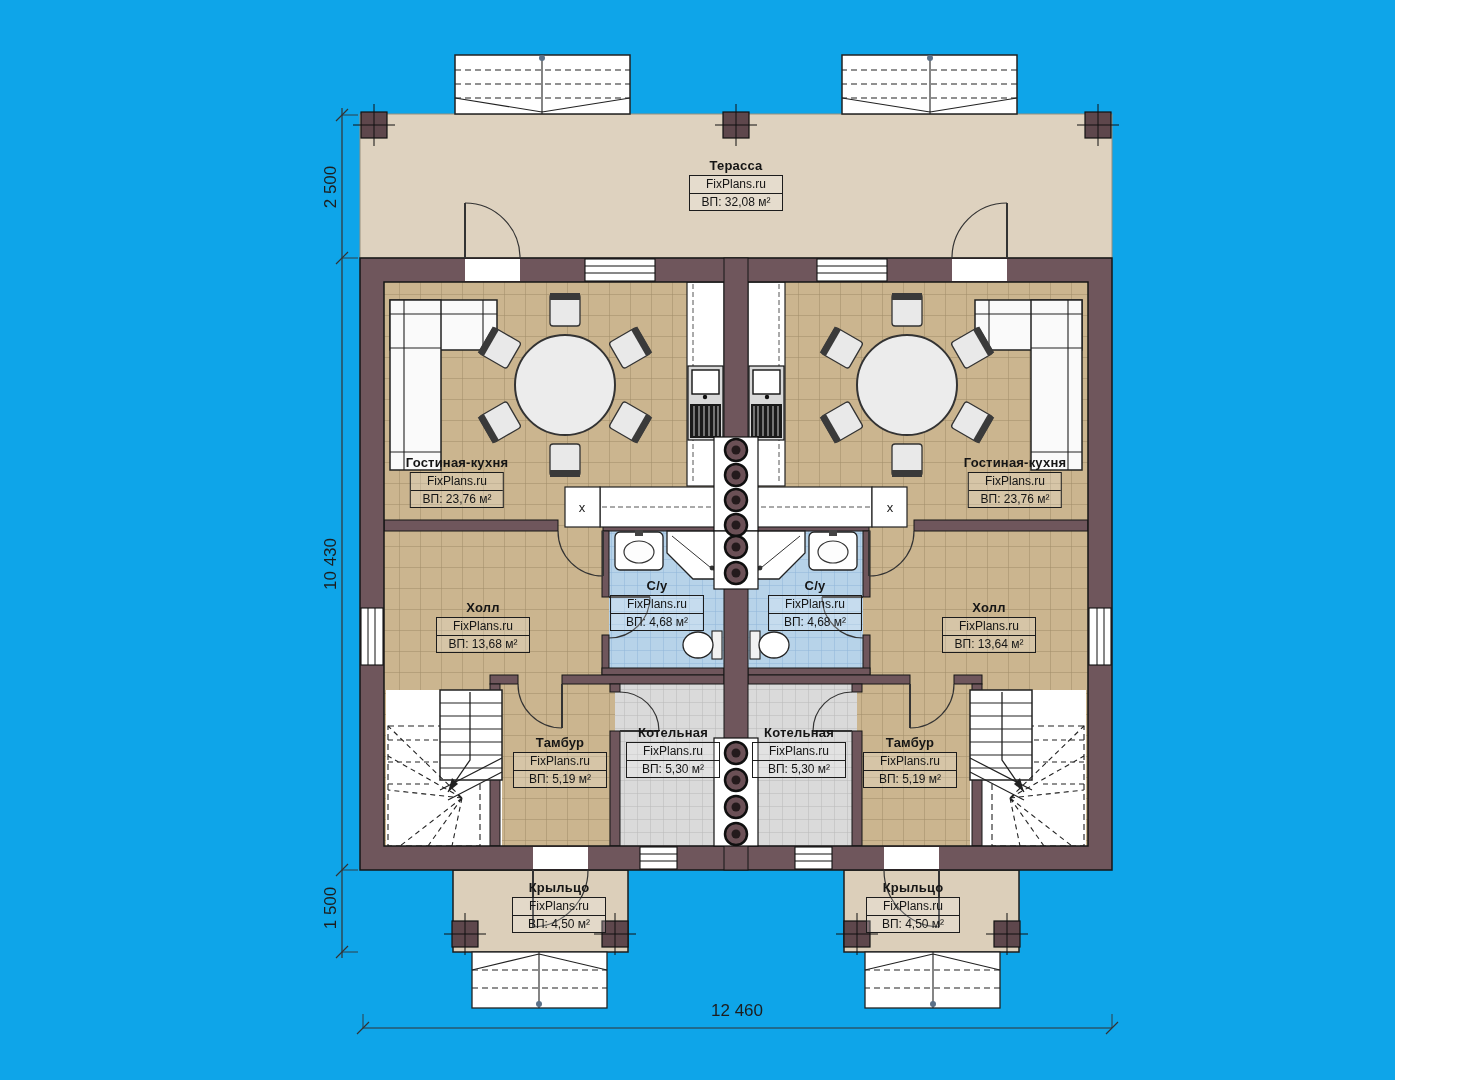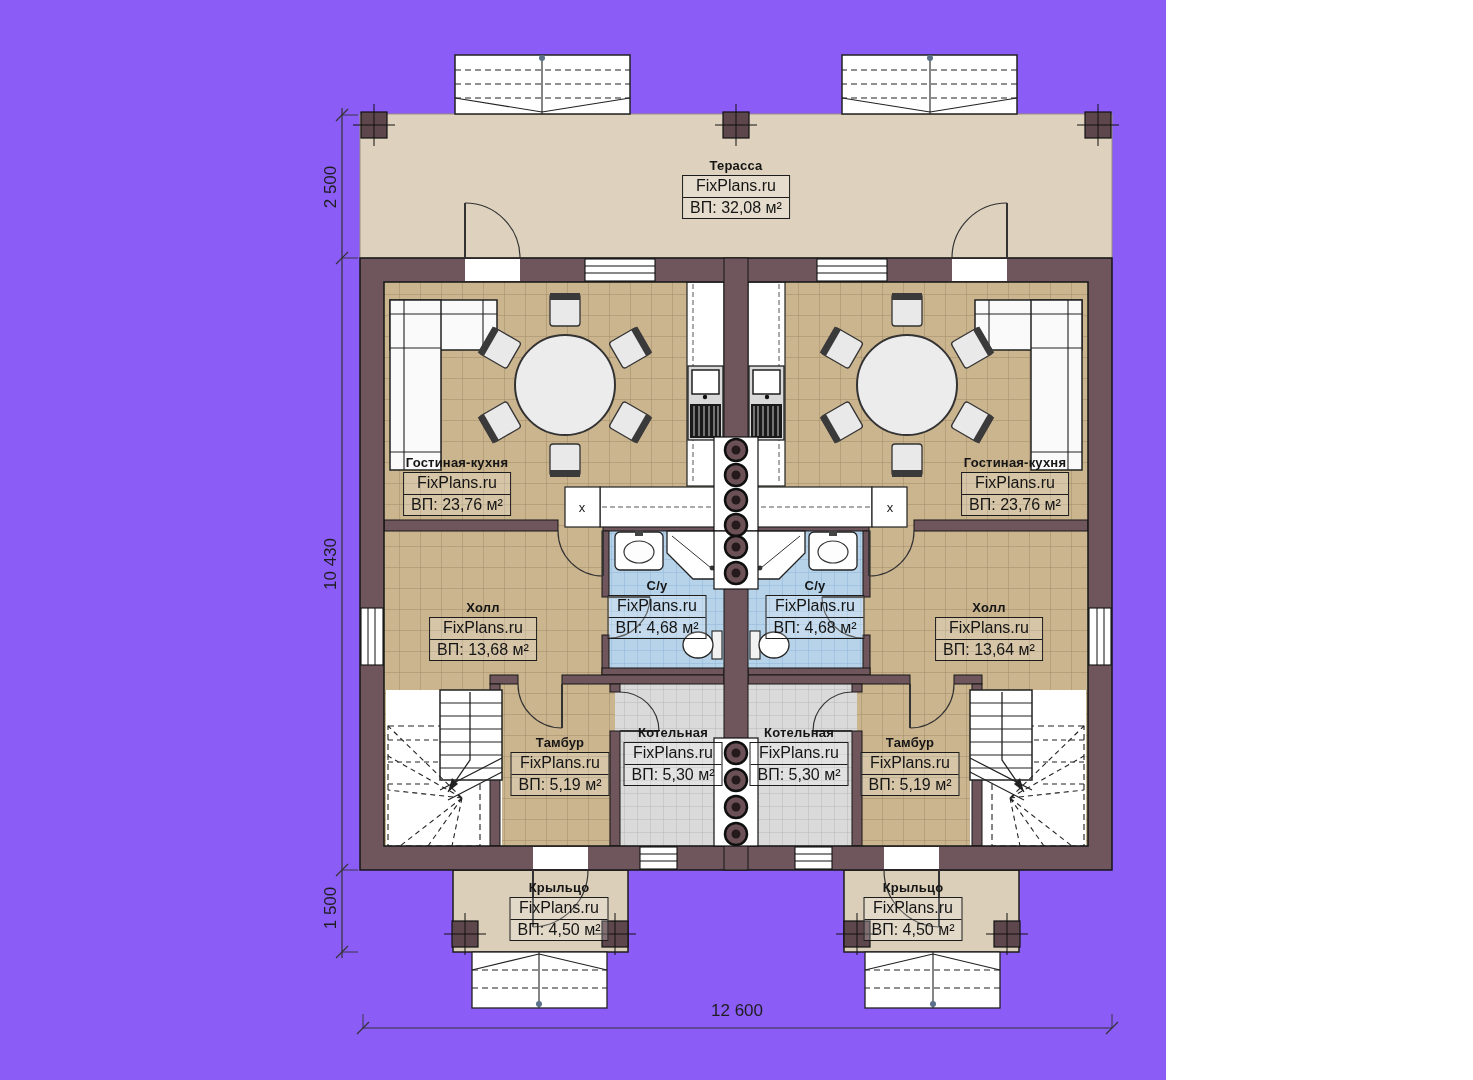--- a/index.html
+++ b/index.html
@@ -1,28 +1,28 @@
 <!DOCTYPE html>
 <html><head>
 <meta charset="utf-8">
 <style>
   html,body { margin:0; padding:0; background:#ffffff; }
   .canvas {
-    position:relative; width:1166px; height:1080px; background:#8b5cf6;
+    position:relative; width:1395px; height:1080px; background:#0ea5e9;
     font-family:"Liberation Sans", sans-serif; overflow:hidden;
   }
   .plan-svg { position:absolute; left:0; top:0; }
   .room-label {
     position:absolute; transform:translateX(-50%);
     text-align:center; color:#151515; z-index:5; white-space:nowrap;
   }
   .room-name { font-weight:bold; font-size:13px; margin-bottom:2px; letter-spacing:0.2px; }
   .label-box {
     display:inline-block; border:1.6px solid #1c1c1c;
-    background:rgba(255,255,255,0.22); font-size:16px; min-width:92px;
+    background:rgba(255,255,255,0.22); font-size:12px; min-width:92px;
   }
   .brand-cell { padding:1px 7px 2px; border-bottom:1.6px solid #1c1c1c; }
   .area-cell  { padding:1px 7px 1px; }
   .dim-label {
     position:absolute; font-size:17px; color:#1d1d1d; z-index:5; white-space:nowrap;
   }
   .dim-v { transform:translate(-50%,-50%) rotate(-90deg); }
   .dim-h { transform:translate(-50%,-50%); }
   .hob-mark {
     position:absolute; transform:translate(-50%,-50%);
@@ -344,15 +344,15 @@
   <div class="label-box"><div class="brand-cell">FixPlans.ru</div>
   <div class="area-cell">ВП: 4,50 м²</div></div>
 </div>
 
 <div class="hob-mark" style="left:582px; top:507px;">х</div>
 <div class="hob-mark" style="left:890px; top:507px;">х</div>
 
 <div class="dim-label dim-v" style="left:331px; top:187px;">2 500</div>
 <div class="dim-label dim-v" style="left:331px; top:564px;">10 430</div>
 <div class="dim-label dim-v" style="left:331px; top:908px;">1 500</div>
-<div class="dim-label dim-h" style="left:737px; top:1011px;">12 600</div>
+<div class="dim-label dim-h" style="left:737px; top:1011px;">12 460</div>
 
 </div>
 
 </body></html>

